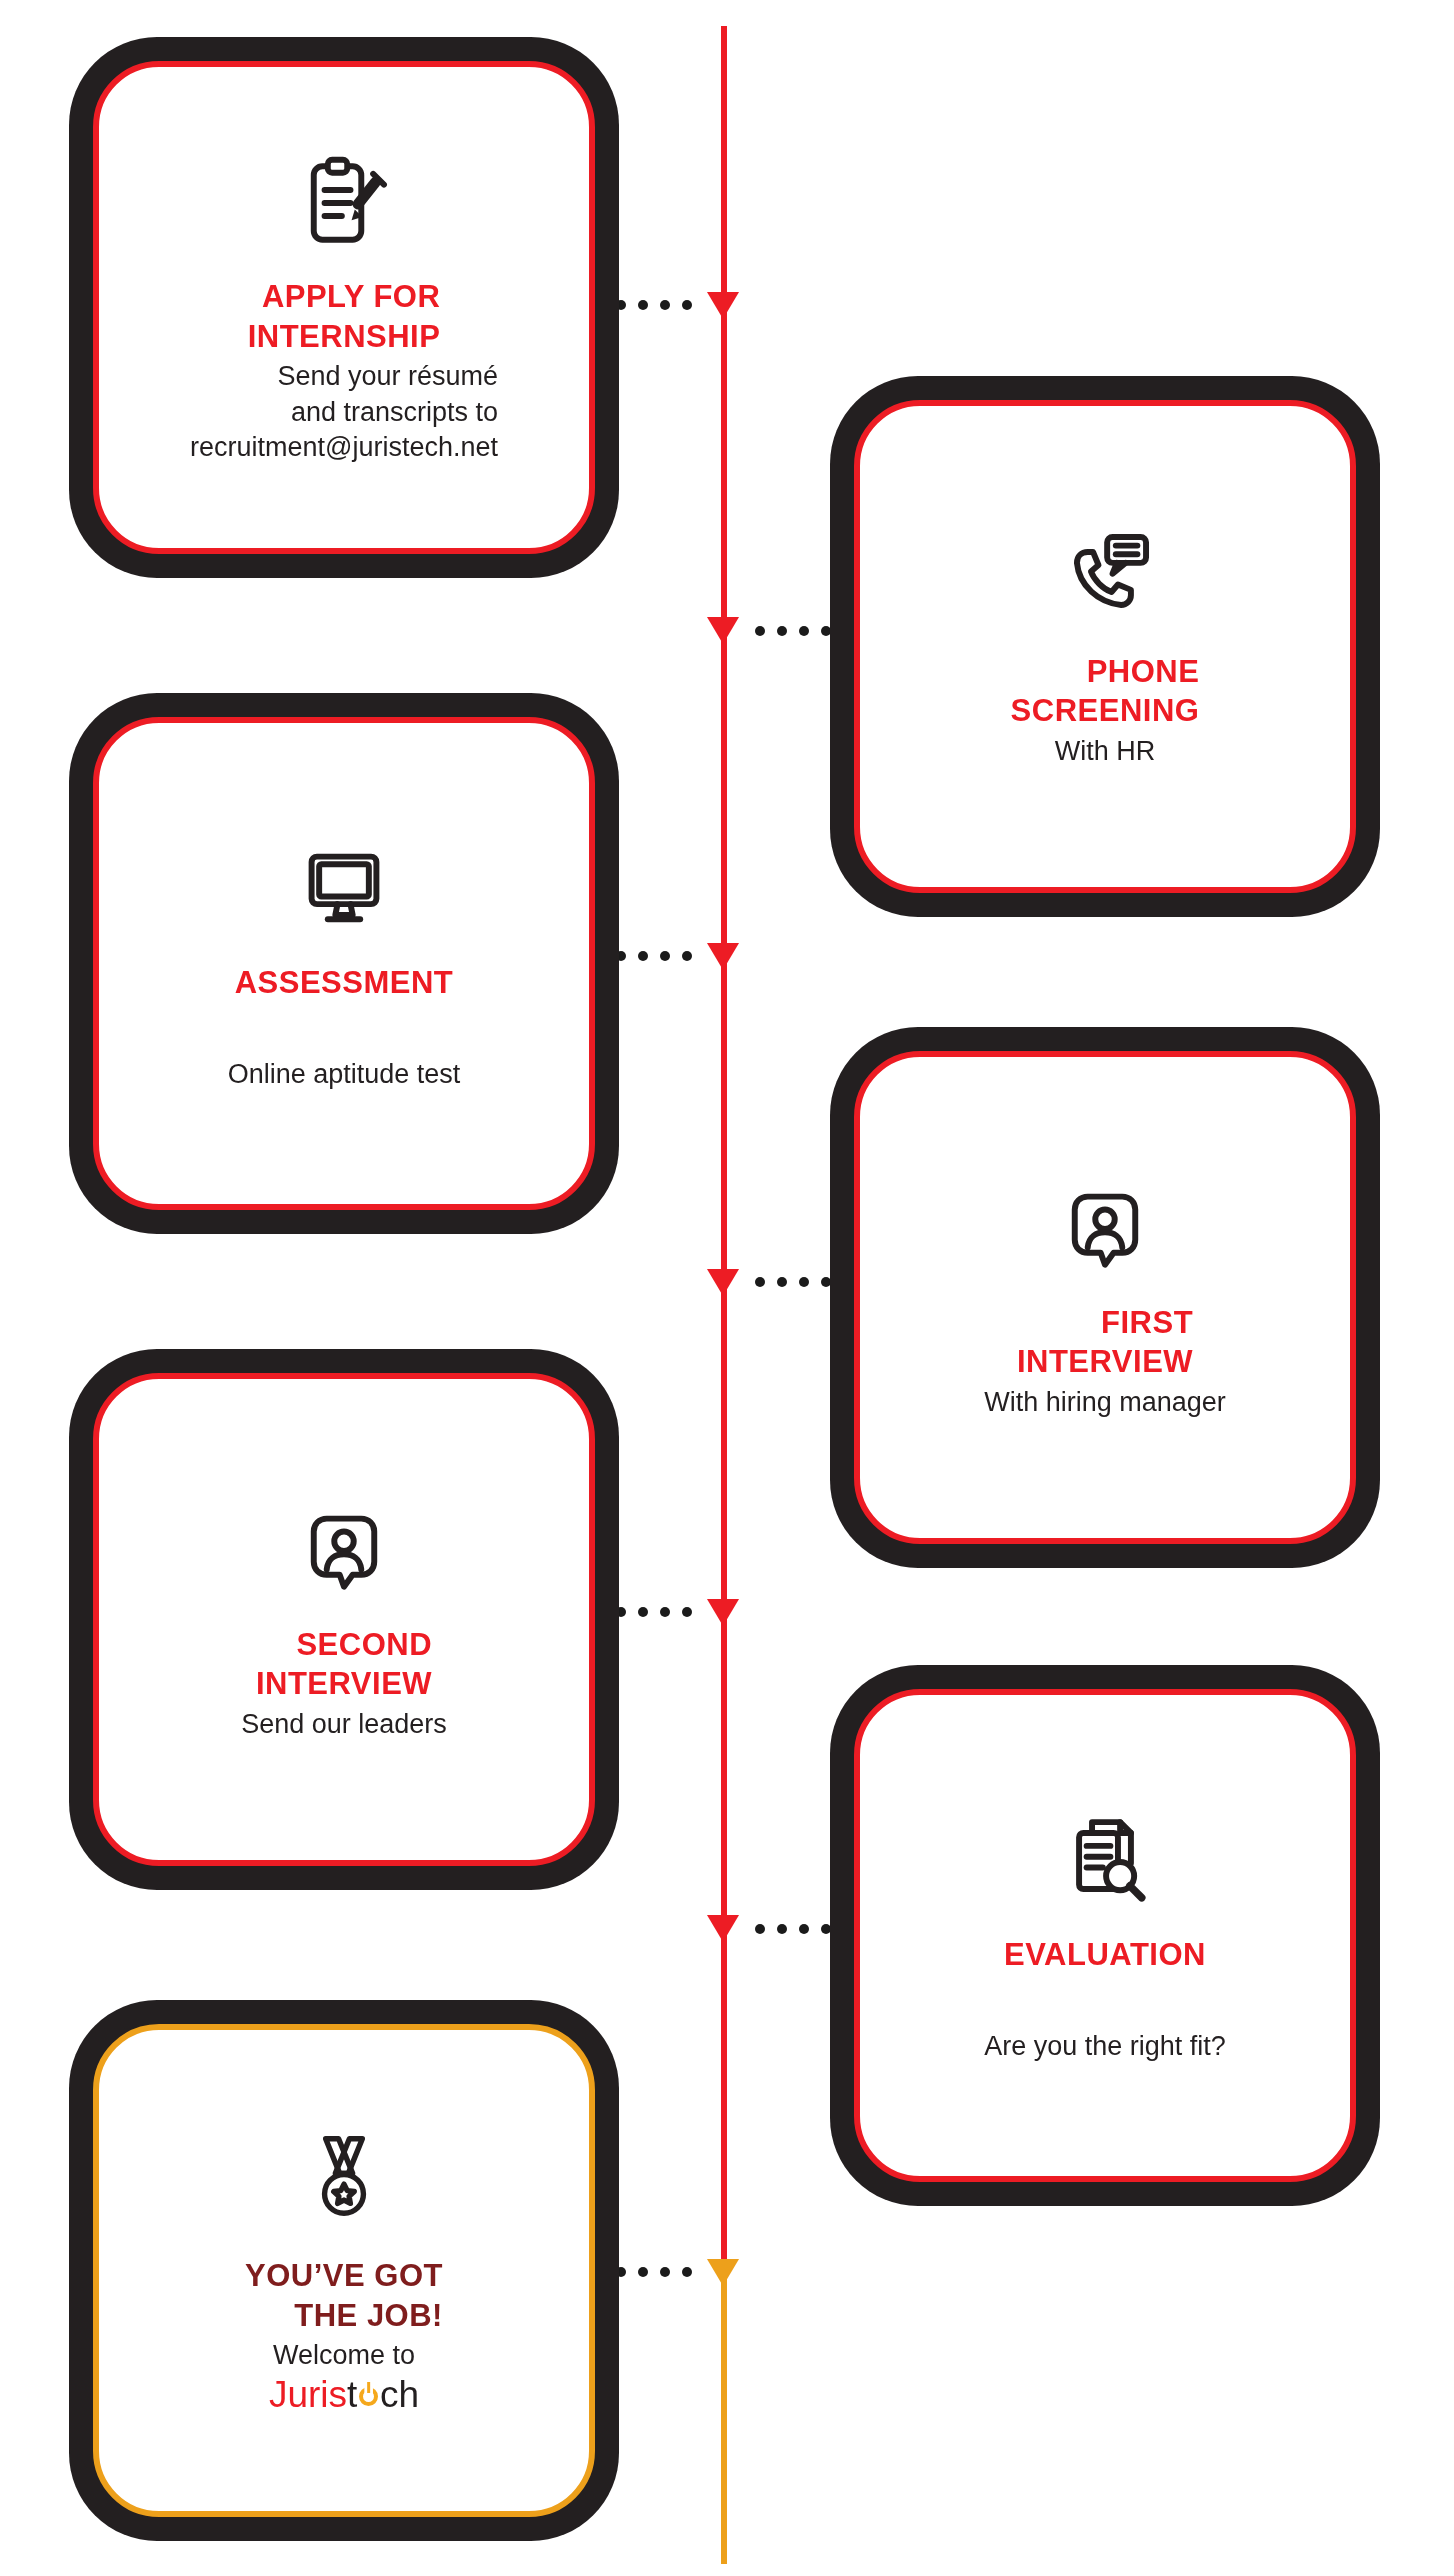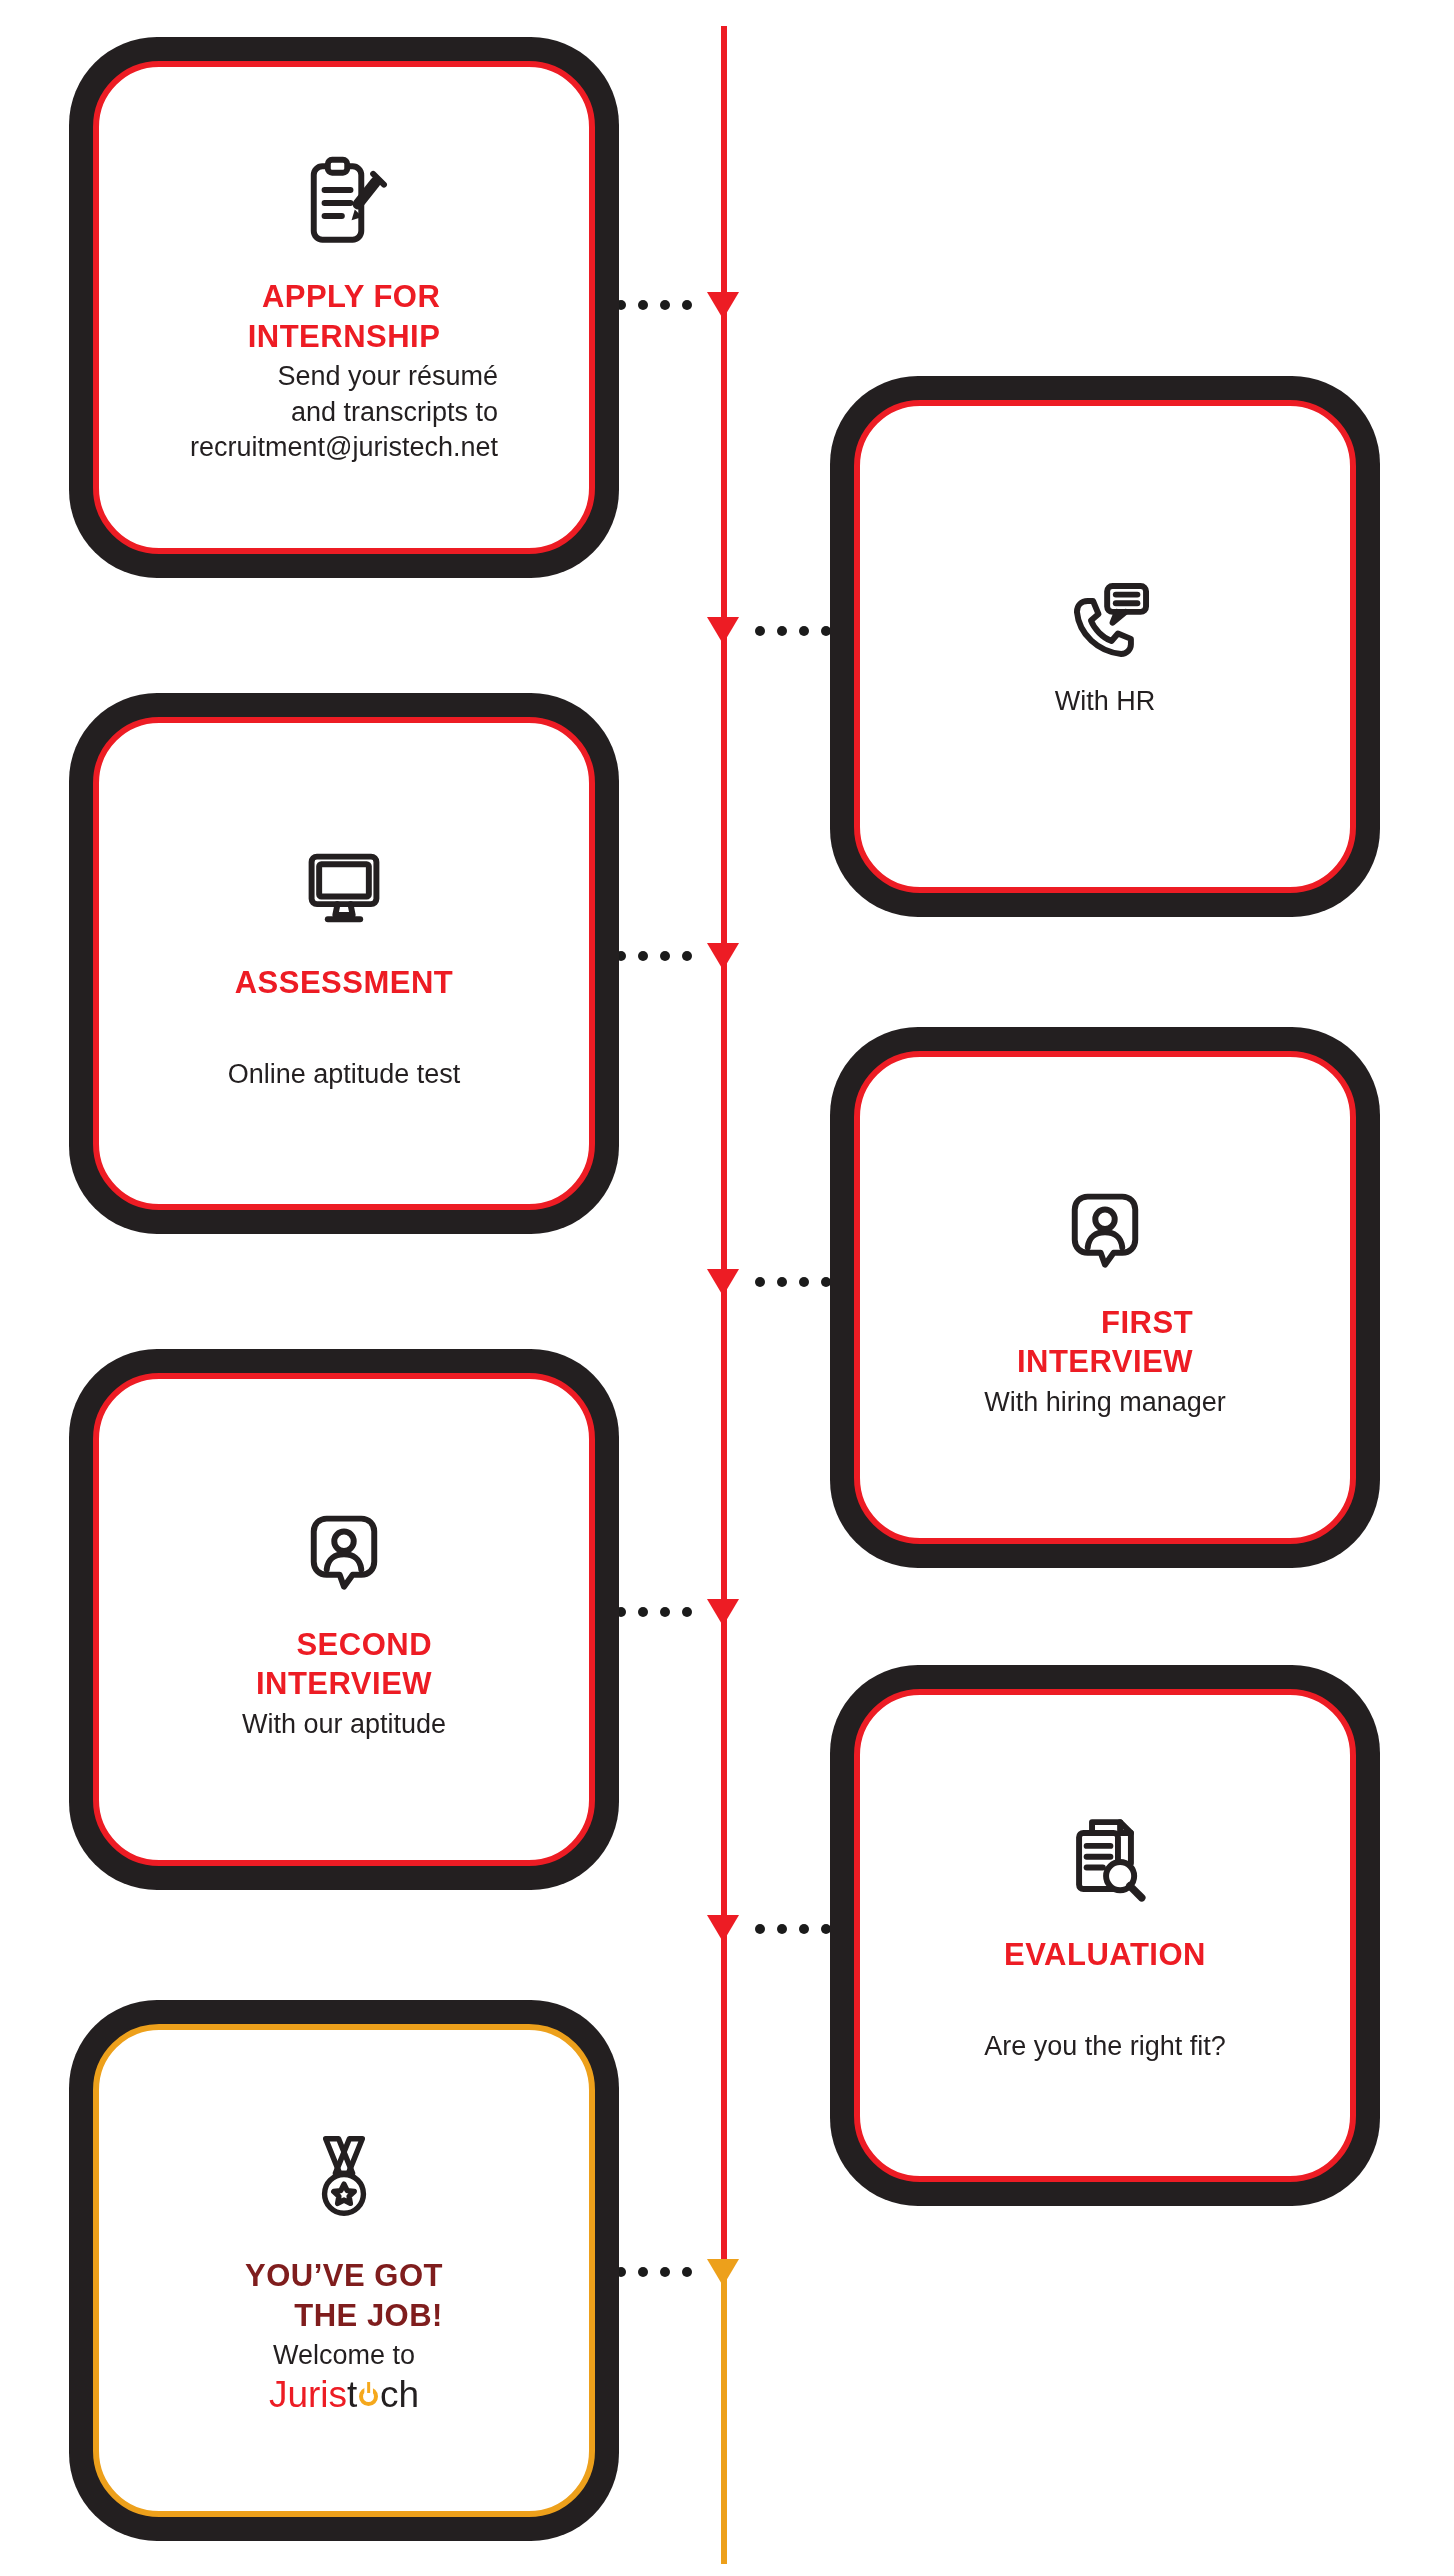--- a/index.html
+++ b/index.html
@@ -144,20 +144,22 @@
     <div class="card-inner">
       <span class="icon">
         <svg viewBox="0 0 100 100" fill="none" stroke="#231F20" stroke-width="5.5" stroke-linecap="round" stroke-linejoin="round">
           <path d="M24 36 C24 30 28 26 34 26 L39 26 L44 38 L37 44 C40 52 48 60 56 63 L62 56 L74 61 L74 66 C74 71 70 75 65 75 C44 73 26 57 24 36 Z"></path>
           <rect x="52" y="12" width="36" height="24" rx="5" fill="#ffffff"></rect>
           <line x1="60" y1="20" x2="80" y2="20"></line>
           <line x1="60" y1="28" x2="80" y2="28"></line>
           <path d="M61 36 L57 46 L69 36"></path>
         </svg>
       </span>
+      <h2 class="title">PHONE
+SCREENING</h2>
       <p class="body">With HR</p>
     </div>
   </section>
 
   <section class="card c3 spread">
     <div class="card-inner">
       <span class="icon">
         <svg viewBox="0 0 100 100" fill="none" stroke="#231F20" stroke-width="5.5" stroke-linecap="round" stroke-linejoin="round">
           <rect x="20" y="20" width="60" height="44" rx="5"></rect>
           <rect x="27" y="27" width="46" height="30" rx="2"></rect>
@@ -189,21 +191,21 @@
     <div class="card-inner">
       <span class="icon">
         <svg viewBox="0 0 100 100" fill="none" stroke="#231F20" stroke-width="5.5" stroke-linecap="round" stroke-linejoin="round">
           <path d="M22 32 C22 25 27 20 34 20 L66 20 C73 20 78 25 78 32 L78 60 C78 67 73 72 66 72 L58 72 L50 83 L46 72 L34 72 C27 72 22 67 22 60 Z"></path>
           <circle cx="50" cy="41" r="9"></circle>
           <path d="M34 67 C35 57 42 53 50 53 C58 53 65 57 66 67"></path>
         </svg>
       </span>
       <h2 class="title">SECOND
 INTERVIEW</h2>
-      <p class="body">With our aptitude</p>
+      <p class="body">Send our leaders</p>
     </div>
   </section>
 
   <section class="card c6 spread">
     <div class="card-inner">
       <span class="icon">
         <svg viewBox="0 0 100 100" fill="none" stroke="#231F20" stroke-width="5.5" stroke-linecap="round" stroke-linejoin="round">
           <path d="M38 24 L38 14 L64 14 L74 24 L74 52"></path>
           <path d="M64 14 L64 24 L74 24"></path>
           <rect x="26" y="24" width="36" height="52" rx="4" fill="#ffffff"></rect>

